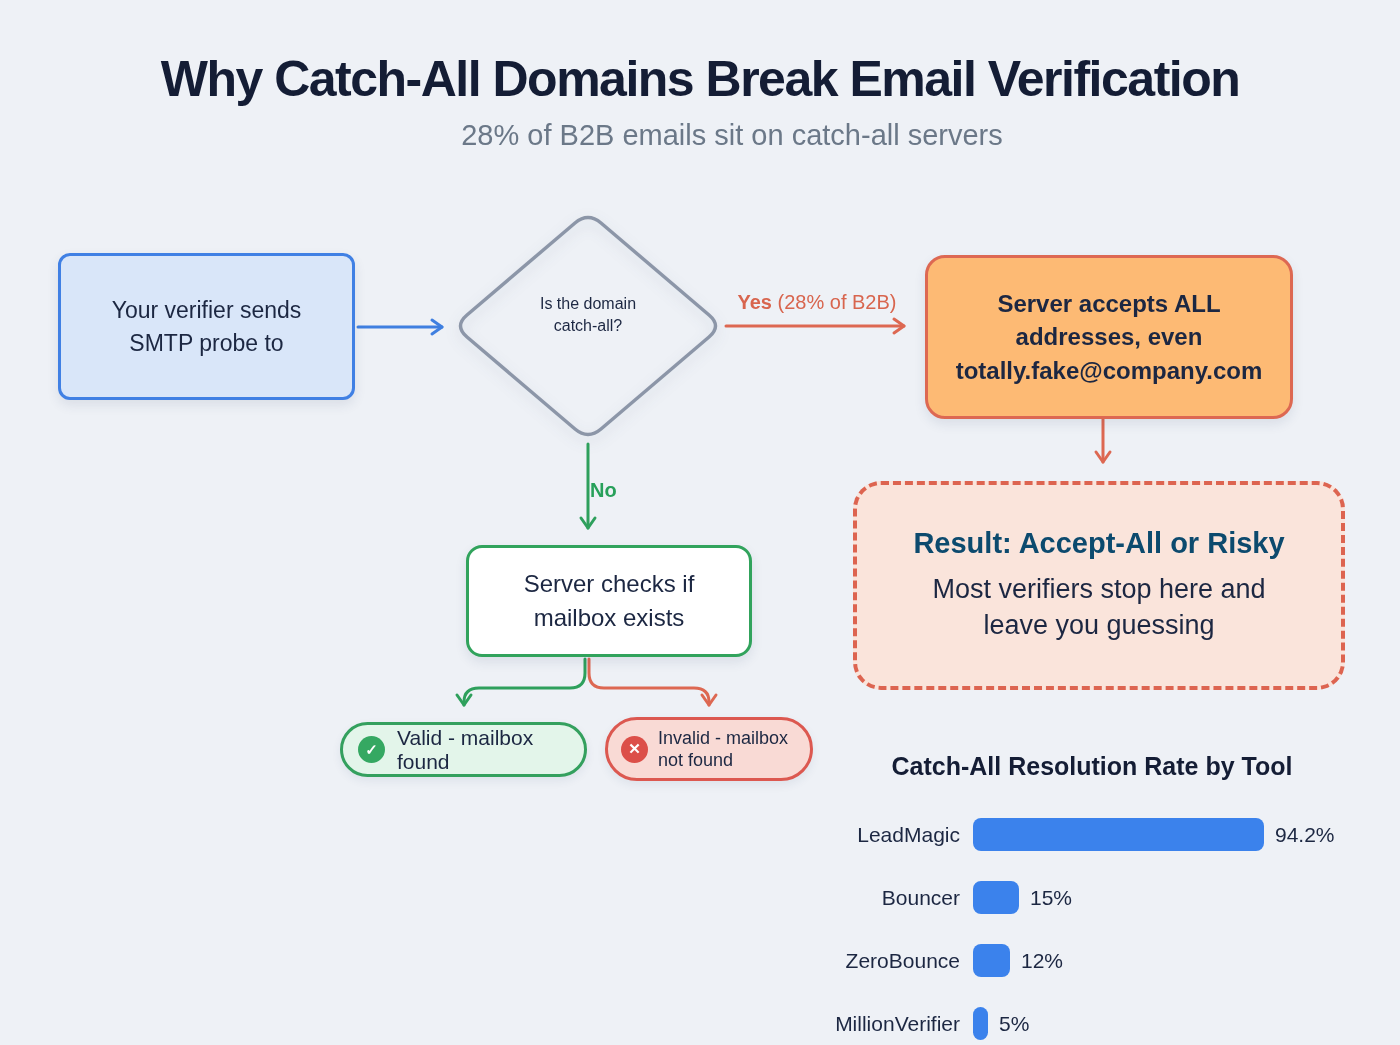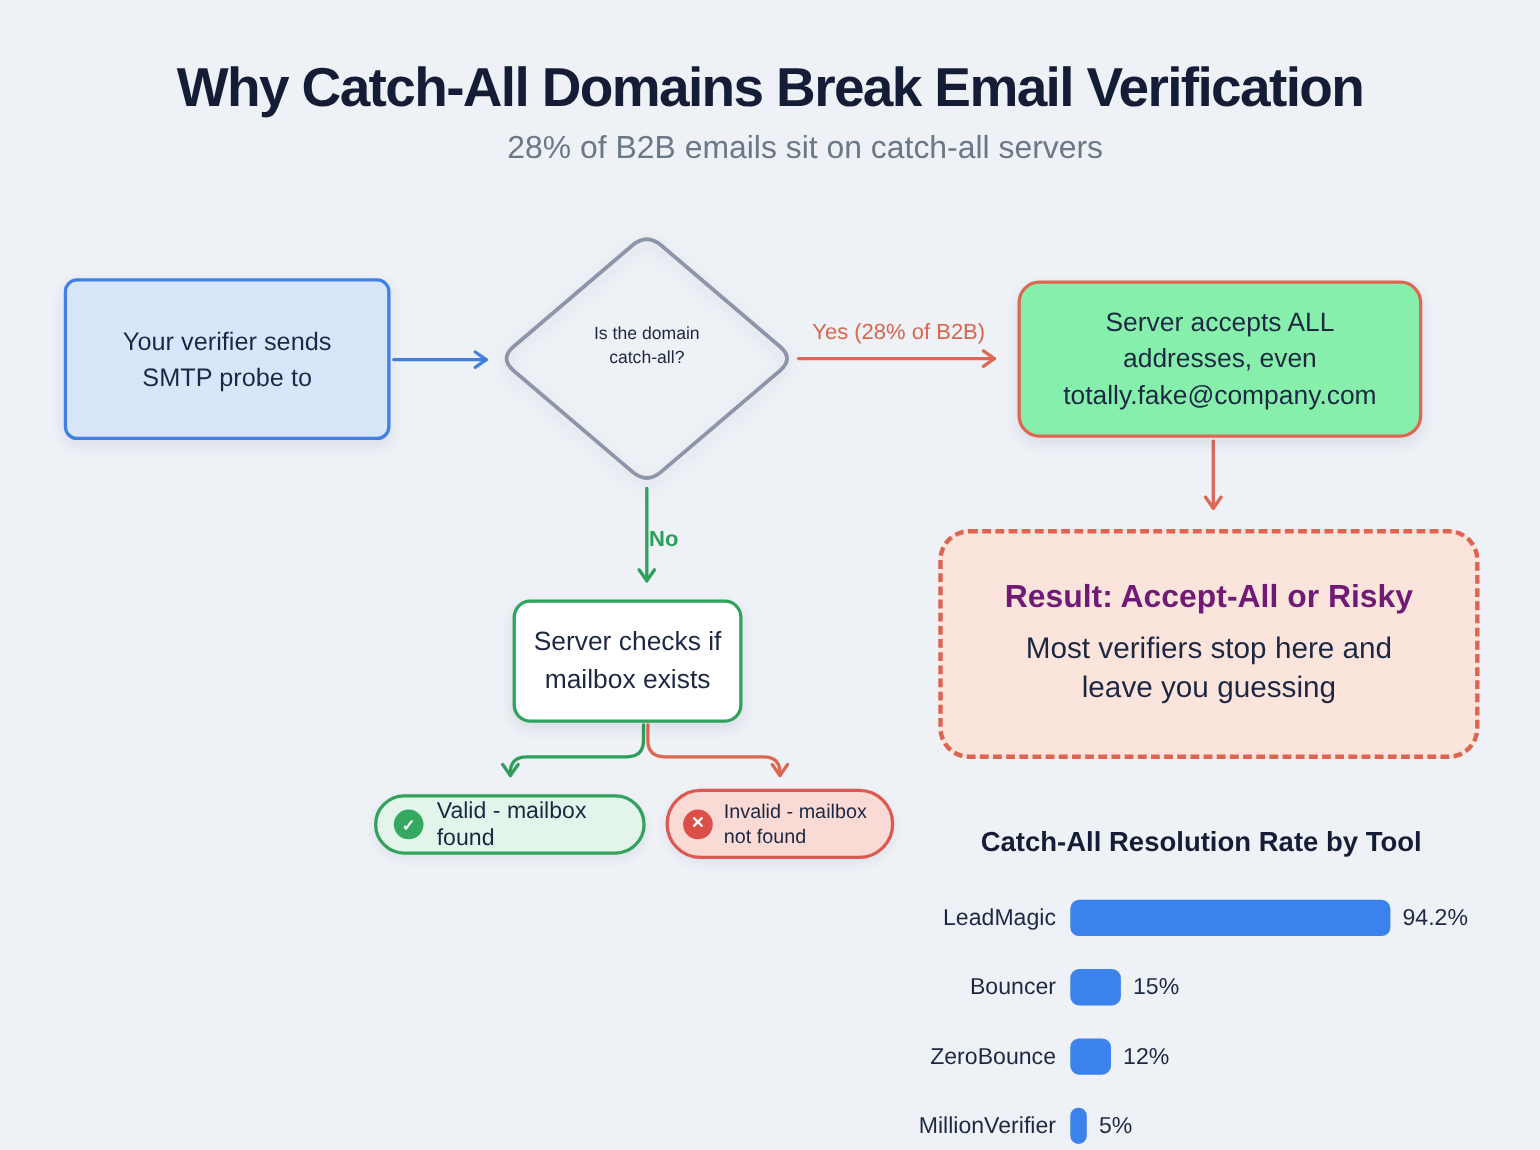--- a/index.html
+++ b/index.html
@@ -26,38 +26,38 @@
 
   
   .box{position:absolute;display:flex;align-items:center;justify-content:center;
     flex-direction:column;text-align:center;box-sizing:border-box;z-index:2;
     box-shadow:0 5px 12px rgba(40,60,100,.10);}
   .line{display:block;}
 
   #verifier-box{left:58px;top:253px;width:297px;height:147px;
     background:#d9e6f9;border:3px solid #4080e4;border-radius:12px;
     font-size:23px;line-height:1.42;}
-  #accepts-box{left:925px;top:255px;width:368px;height:143px;
-    background:#86efac;border:3px solid #dd6852;border-radius:20px;
-    font-size:24px;line-height:1.38;}
-  #checks-box{left:466px;top:545px;width:209px;height:112px;
+  #accepts-box{left:925px;top:255px;width:368px;height:164px;
+    background:#fdba74;border:3px solid #dd6852;border-radius:20px;
+    font-size:24px;line-height:1.38;font-weight:bold;}
+  #checks-box{left:466px;top:545px;width:286px;height:112px;
     background:#ffffff;border:3px solid #31a35c;border-radius:16px;
     font-size:24px;line-height:1.4;}
   #result-box{left:853px;top:481px;width:492px;height:209px;
     background:#fae4db;border:4px dashed #dd6450;border-radius:28px;
     gap:12px;box-shadow:none;}
-  .result-title{font-size:29px;font-weight:700;color:#701a75;}
+  .result-title{font-size:29px;font-weight:700;color:#0c4a6e;}
   .result-body{font-size:27px;line-height:1.33;}
 
   
   #diamond-label{left:470px;top:293px;width:236px;text-align:center;
     font-size:16px;line-height:1.38;z-index:2;}
   #yes-label{left:717px;top:291px;width:200px;text-align:center;
     font-size:20px;color:#d8654e;z-index:2;}
-  #yes-label .b{font-weight:400;}
+  #yes-label .b{font-weight:700;}
   #no-label{left:590px;top:479px;font-size:20px;font-weight:700;color:#27a05a;z-index:2;}
 
   
   .pill{position:absolute;display:flex;align-items:center;box-sizing:border-box;z-index:2;
     box-shadow:0 4px 10px rgba(40,60,100,.08);}
   #valid-pill{left:340px;top:722px;width:247px;height:55px;
     background:#e3f5ea;border:3px solid #34a05e;border-radius:30px;
     padding-left:15px;gap:12px;font-size:21px;}
   #invalid-pill{left:605px;top:717px;width:208px;height:64px;
     background:#f9dad5;border:3px solid #dc5850;border-radius:34px;

